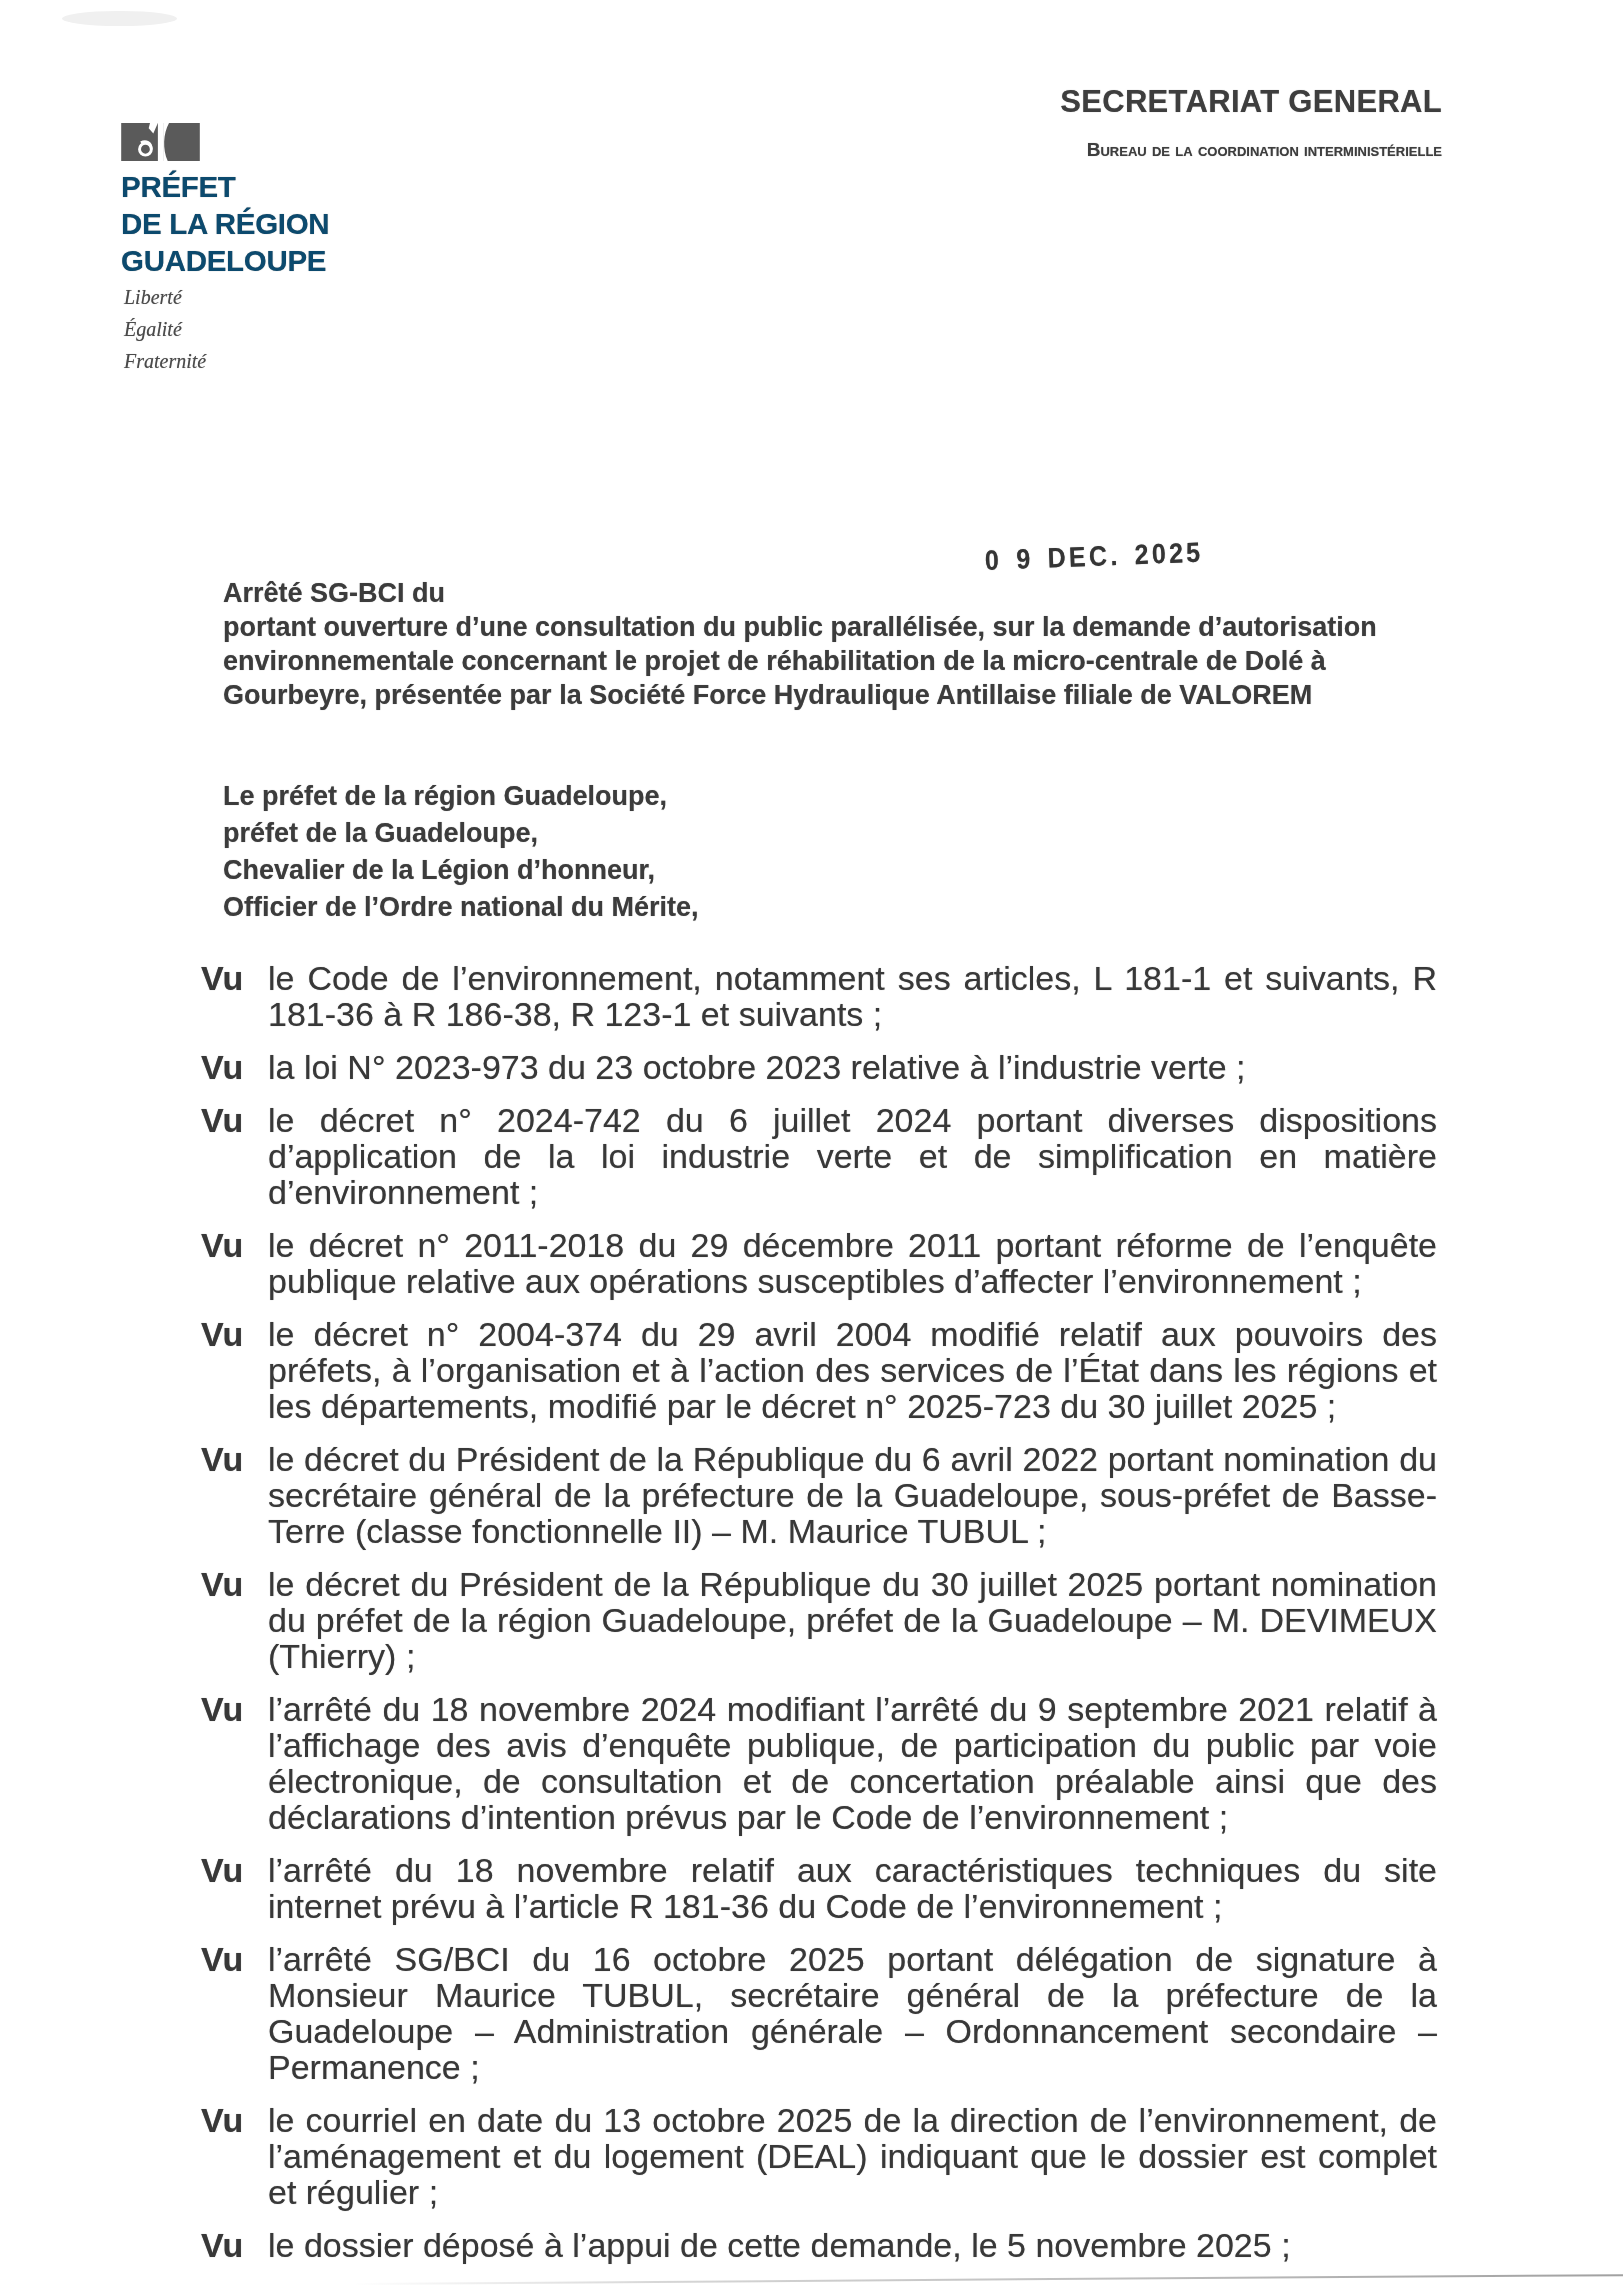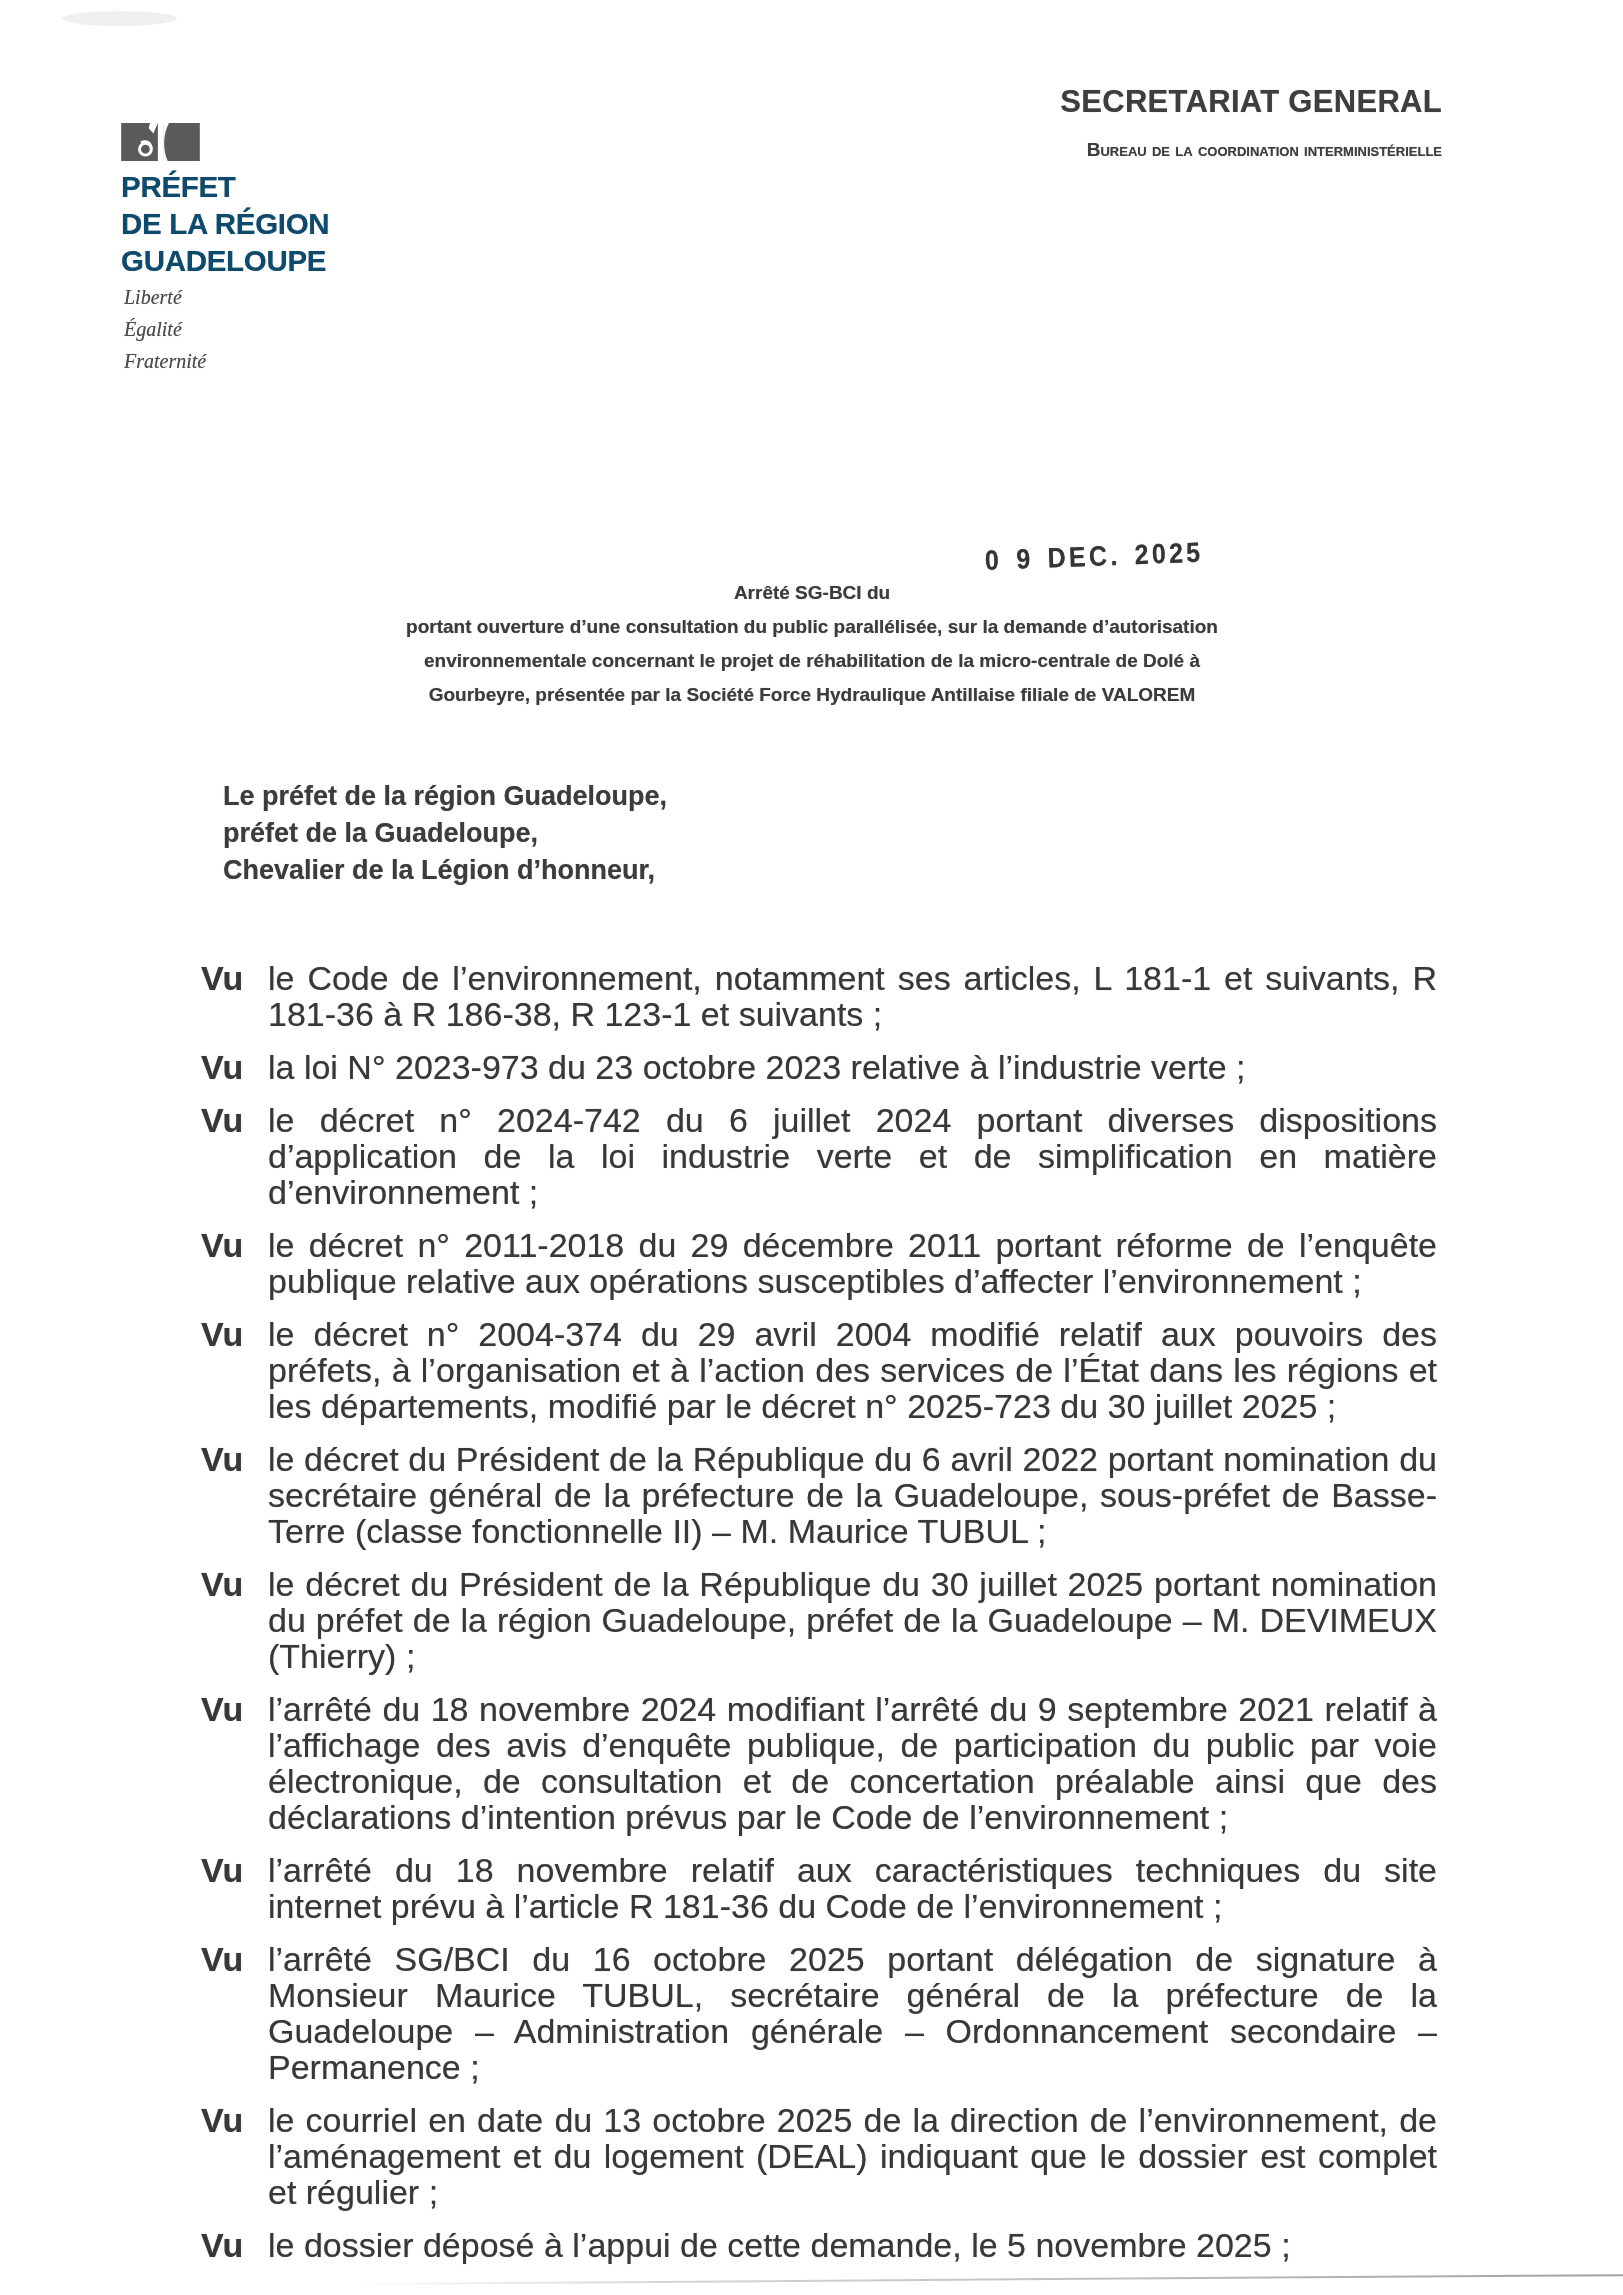--- a/index.html
+++ b/index.html
@@ -43,21 +43,21 @@
   .header-right{
     position:absolute; right:181px; top:84px; text-align:right; color:#3e3e3e;
   }
   .hr-line1{ font-weight:bold; font-size:31px; letter-spacing:0.3px; }
   .hr-line2{ font-weight:bold; font-size:19px; margin-top:19px;
              font-variant:small-caps; letter-spacing:0px; }
 
   
   .title-block{
     position:absolute; left:223px; top:576px; width:1178px;
-    text-align:center; font-weight:bold; font-size:19px; line-height:34px;
+    text-align:left; font-weight:bold; font-size:27px; line-height:34px;
     color:#3c3c3c;
   }
   .date-stamp{
     position:absolute; left:985px; top:546px;
     font-weight:bold; font-size:25px; letter-spacing:3.3px; word-spacing:3.9px;
     color:#353535; transform:rotate(-2.2deg) scaleY(1.12);
     transform-origin:left center;
     text-shadow:0 0 0.7px rgba(40,40,40,.6);
     white-space:nowrap;
   }
@@ -120,20 +120,21 @@
     <div>Arrêté SG-BCI du</div>
     <div>portant ouverture d’une consultation du public parallélisée, sur la demande d’autorisation</div>
     <div>environnementale concernant le projet de réhabilitation de la micro-centrale de Dolé à</div>
     <div>Gourbeyre, présentée par la Société Force Hydraulique Antillaise filiale de VALOREM</div>
   </div>
 
   <div class="salutation ink">
     <div>Le préfet de la région Guadeloupe,</div>
     <div>préfet de la Guadeloupe,</div>
     <div>Chevalier de la Légion d’honneur,</div>
+    <div>Officier de l’Ordre national du Mérite,</div>
   </div>
 
   <div class="vu-list ink">
     <div class="vu-item">
       <span class="vu-label">Vu</span>
       <div class="vu-text">le Code de l’environnement, notamment ses articles, L 181-1 et suivants, R 181-36 à R 186-38, R 123-1 et suivants ;</div>
     </div>
     <div class="vu-item">
       <span class="vu-label">Vu</span>
       <div class="vu-text">la loi N° 2023-973 du 23 octobre 2023 relative à l’industrie verte ;</div>

